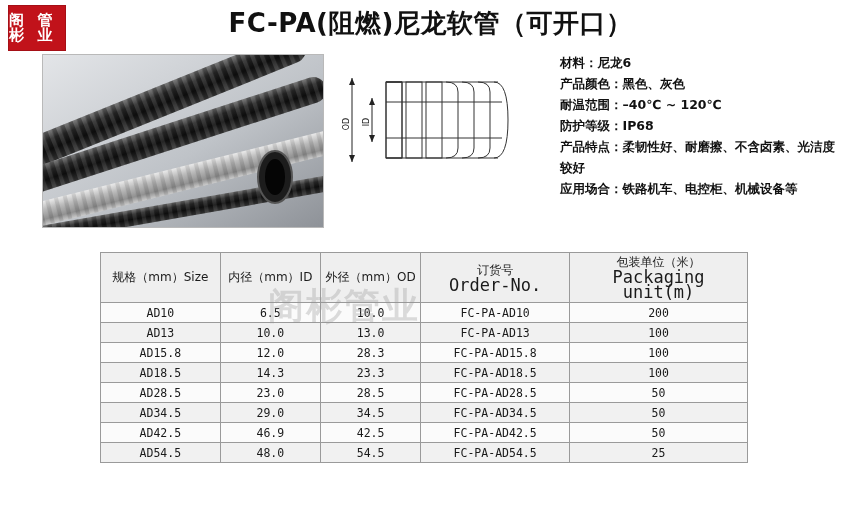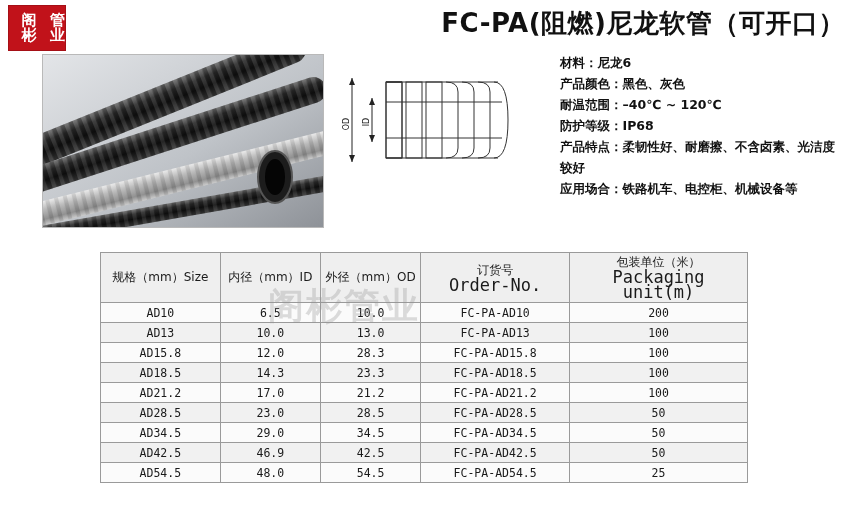--- a/index.html
+++ b/index.html
@@ -38,28 +38,27 @@
   }
   .logo .col {
     display: flex;
     flex-direction: column;
     align-items: center;
     justify-content: center;
     line-height: 1.02;
     font-size: 15px;
     font-weight: bold;
     font-family: "DejaVu Sans", sans-serif;
-    text-align: right;
   }
   .title {
     position: absolute;
     left: 16px;
     right: 0;
     top: 6px;
-    text-align: right;
+    text-align: center;
     font-size: 26px;
     font-weight: bold;
     letter-spacing: 0.5px;
     color: #111;
     font-family: "DejaVu Sans", sans-serif;
   }
 
   
   .content {
     position: relative;
@@ -323,27 +322,20 @@
         <td>100</td>
       </tr>
       <tr>
         <td>AD18.5</td>
         <td>14.3</td>
         <td>23.3</td>
         <td>FC-PA-AD18.5</td>
         <td>100</td>
       </tr>
       <tr>
-        <td>AD21.2</td>
-        <td>17.0</td>
-        <td>21.2</td>
-        <td>FC-PA-AD21.2</td>
-        <td>100</td>
-      </tr>
-      <tr>
         <td>AD28.5</td>
         <td>23.0</td>
         <td>28.5</td>
         <td>FC-PA-AD28.5</td>
         <td>50</td>
       </tr>
       <tr>
         <td>AD34.5</td>
         <td>29.0</td>
         <td>34.5</td>

